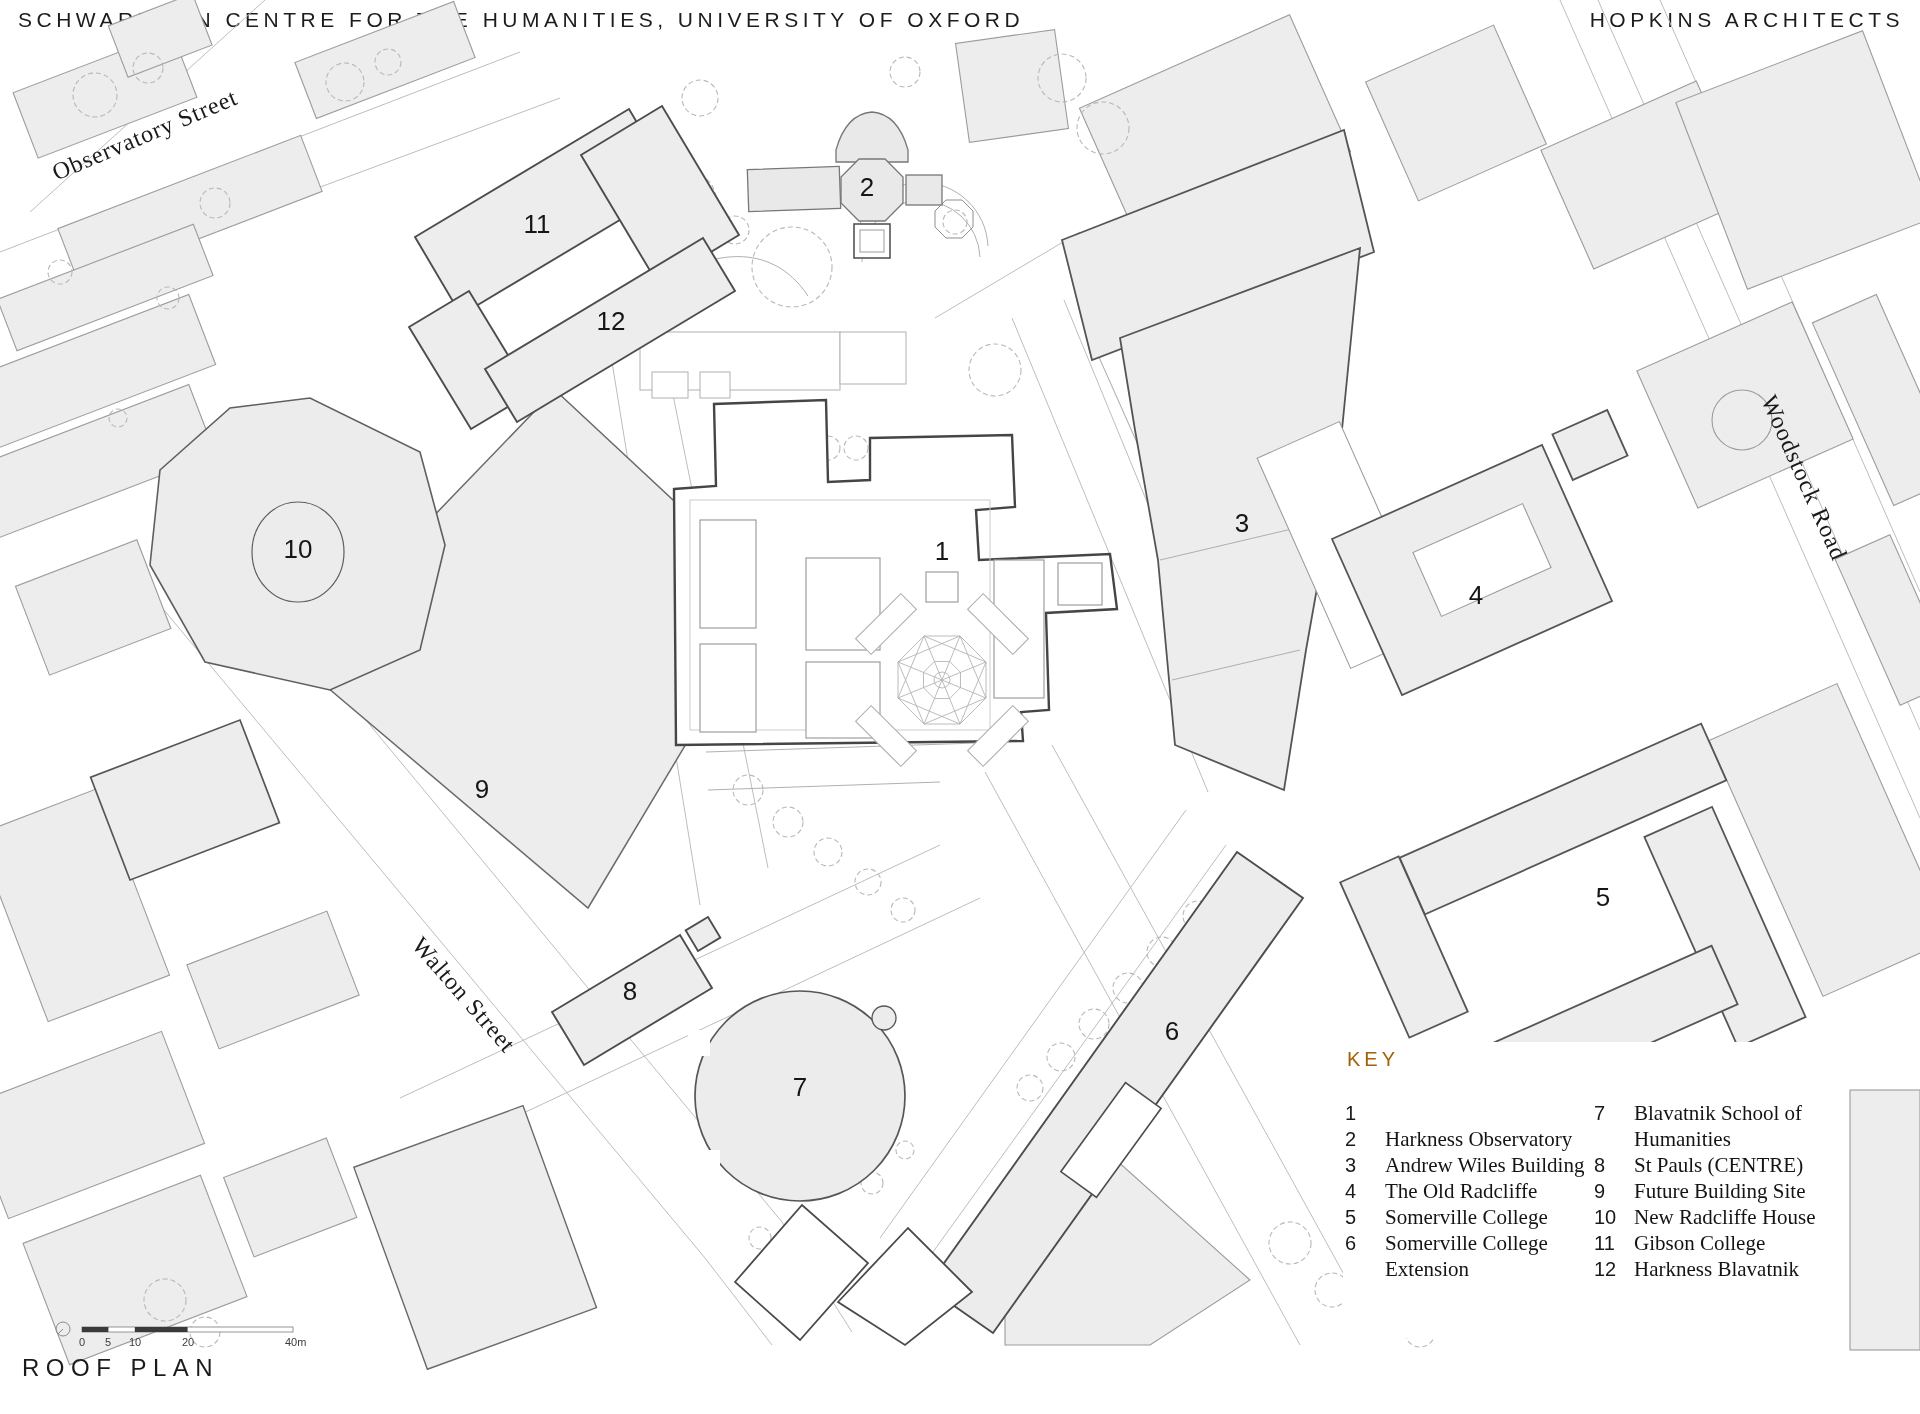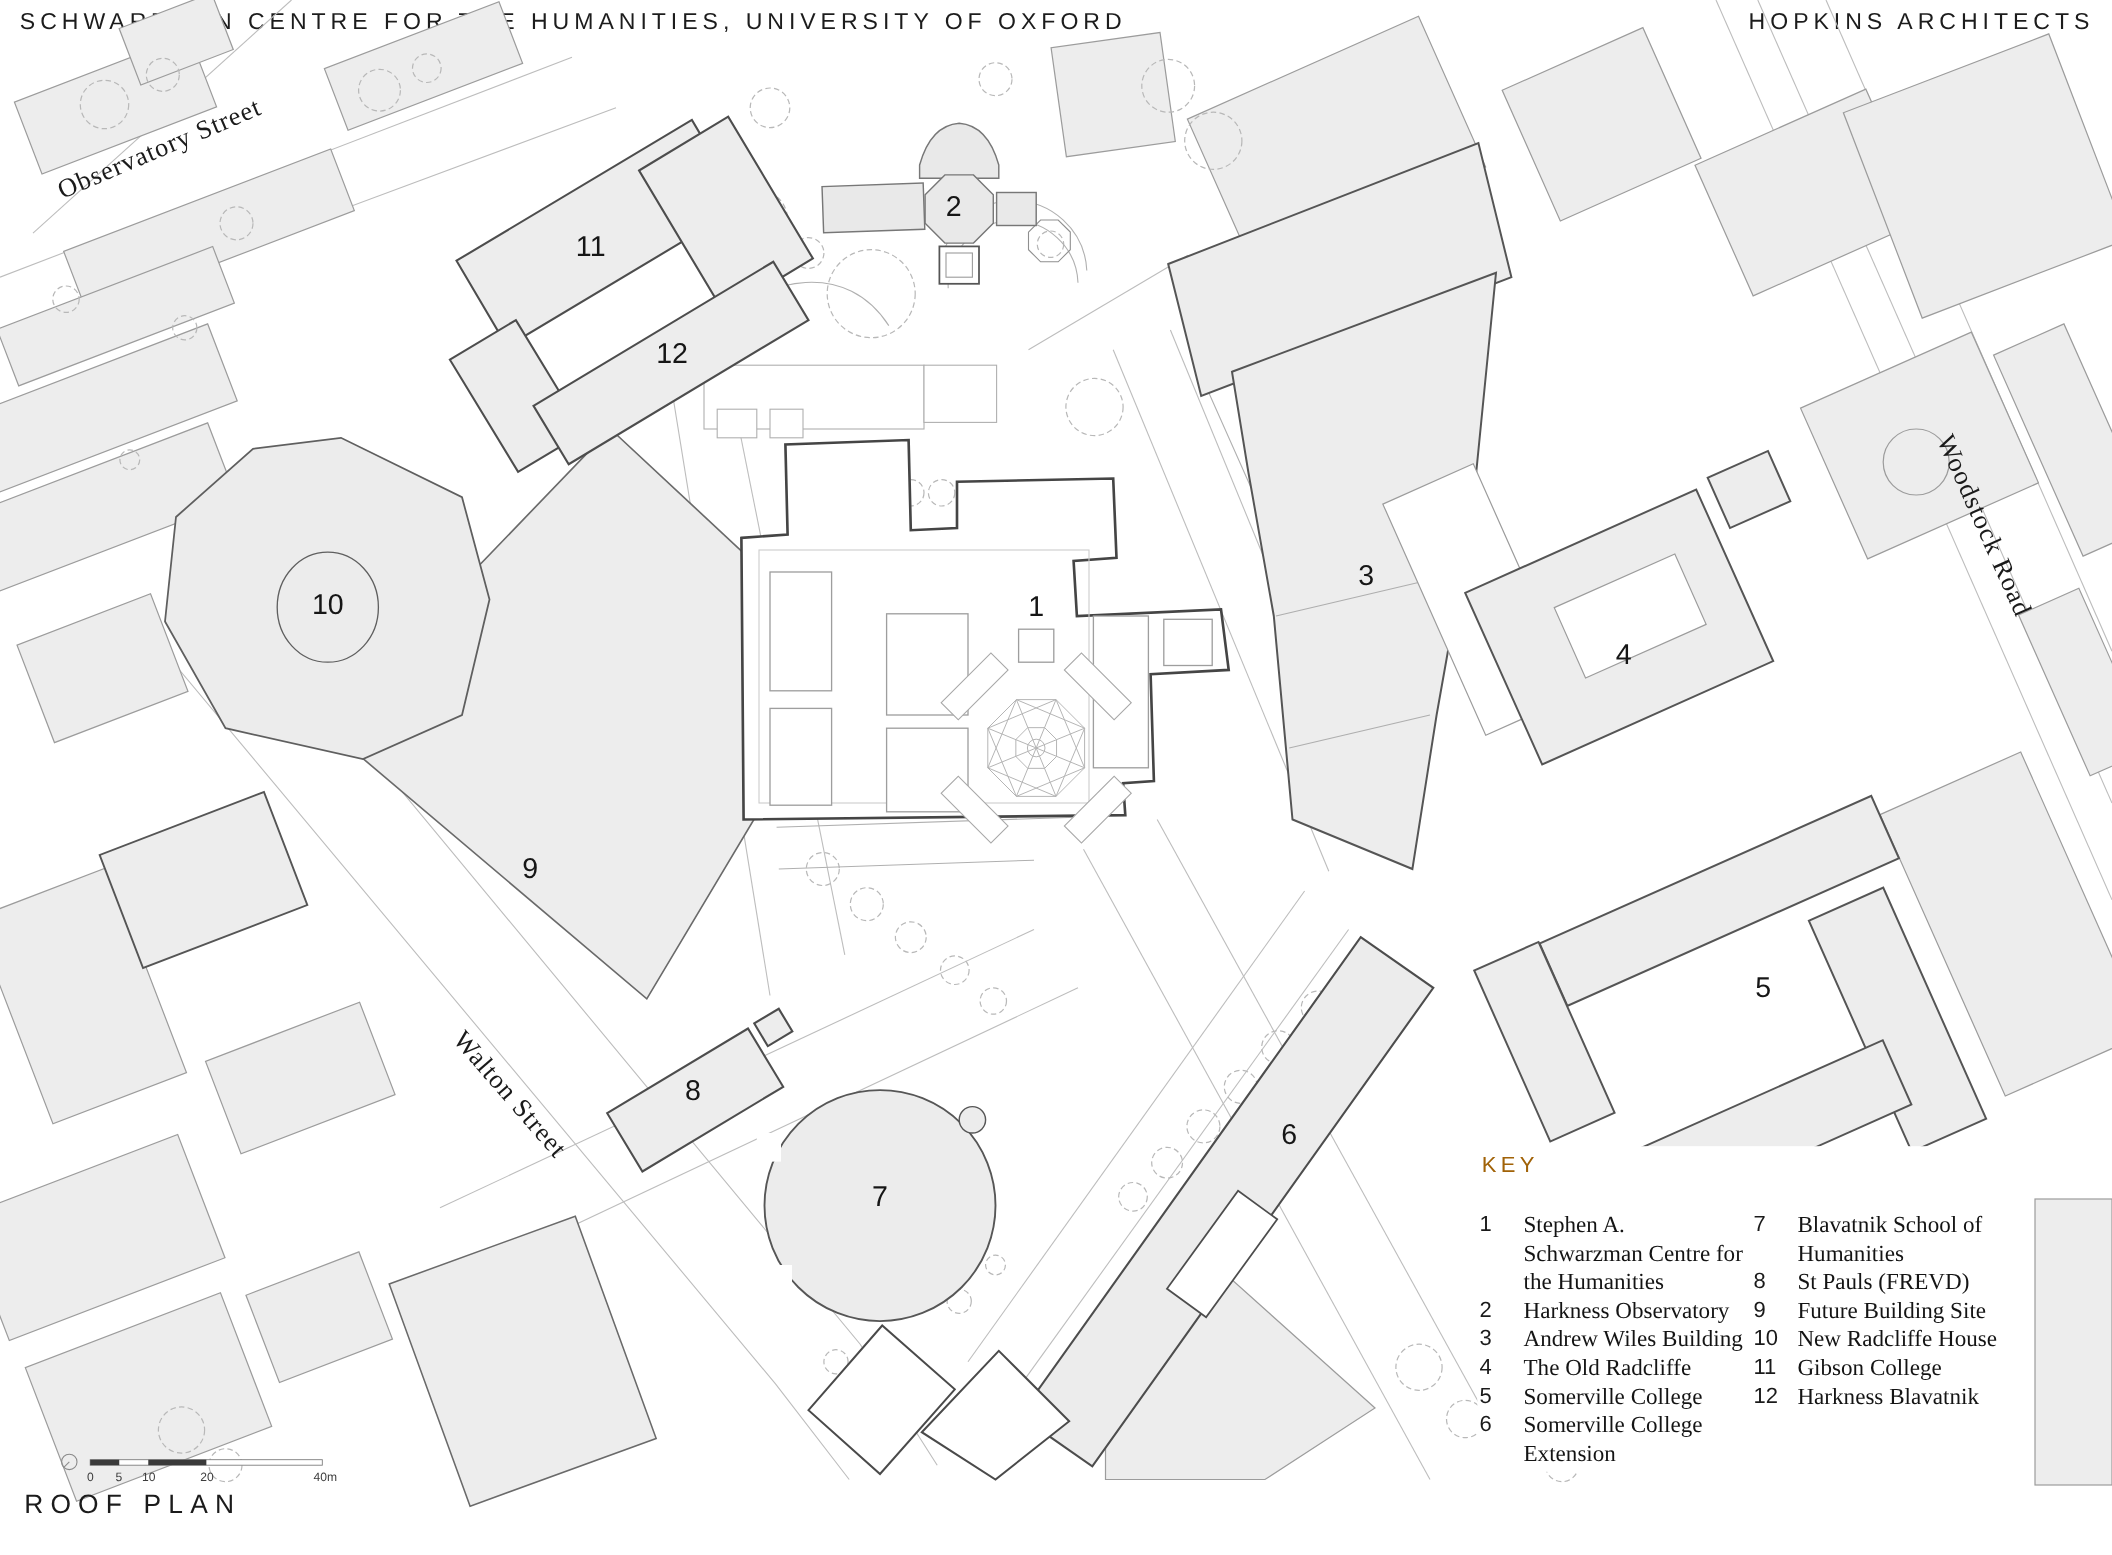--- a/index.html
+++ b/index.html
@@ -283,23 +283,20 @@
   </g>
 </svg>
 </div>
 
 <div id="legend">
   <div class="key-title">KEY</div>
   <div class="leg-cols">
     <div class="leg-col c1">
       <div class="leg-row">
         <span class="leg-num">1</span>
-        <span class="leg-label">Stephen A.
-Schwarzman Centre for
-the Humanities</span>
       </div>
       <div class="leg-row">
         <span class="leg-num">2</span>
         <span class="leg-label">Harkness Observatory</span>
       </div>
       <div class="leg-row">
         <span class="leg-num">3</span>
         <span class="leg-label">Andrew Wiles Building</span>
       </div>
       <div class="leg-row">
@@ -317,21 +314,21 @@
       </div>
     </div>
     <div class="leg-col c2">
       <div class="leg-row">
         <span class="leg-num">7</span>
         <span class="leg-label">Blavatnik School of
 Humanities</span>
       </div>
       <div class="leg-row">
         <span class="leg-num">8</span>
-        <span class="leg-label">St Pauls (FREVD)</span>
+        <span class="leg-label">St Pauls (CENTRE)</span>
       </div>
       <div class="leg-row">
         <span class="leg-num">9</span>
         <span class="leg-label">Future Building Site</span>
       </div>
       <div class="leg-row">
         <span class="leg-num">10</span>
         <span class="leg-label">New Radcliffe House</span>
       </div>
       <div class="leg-row">

